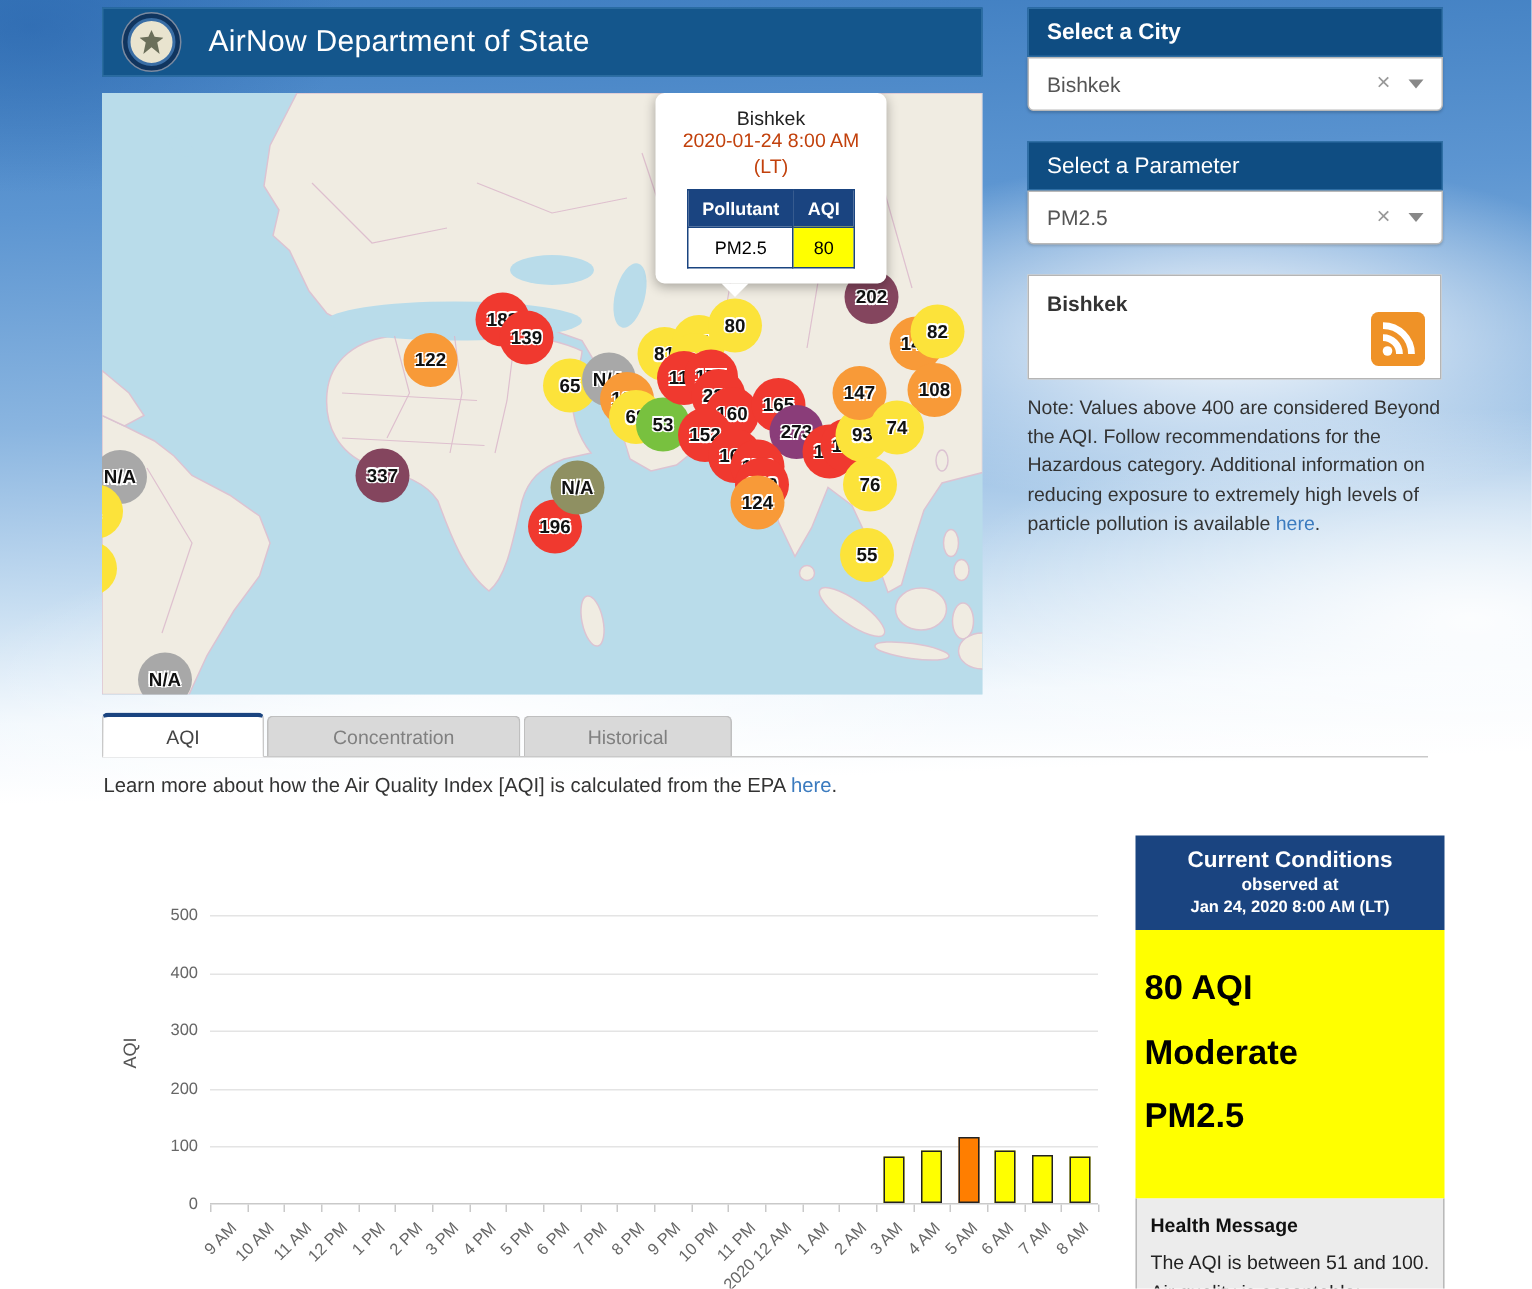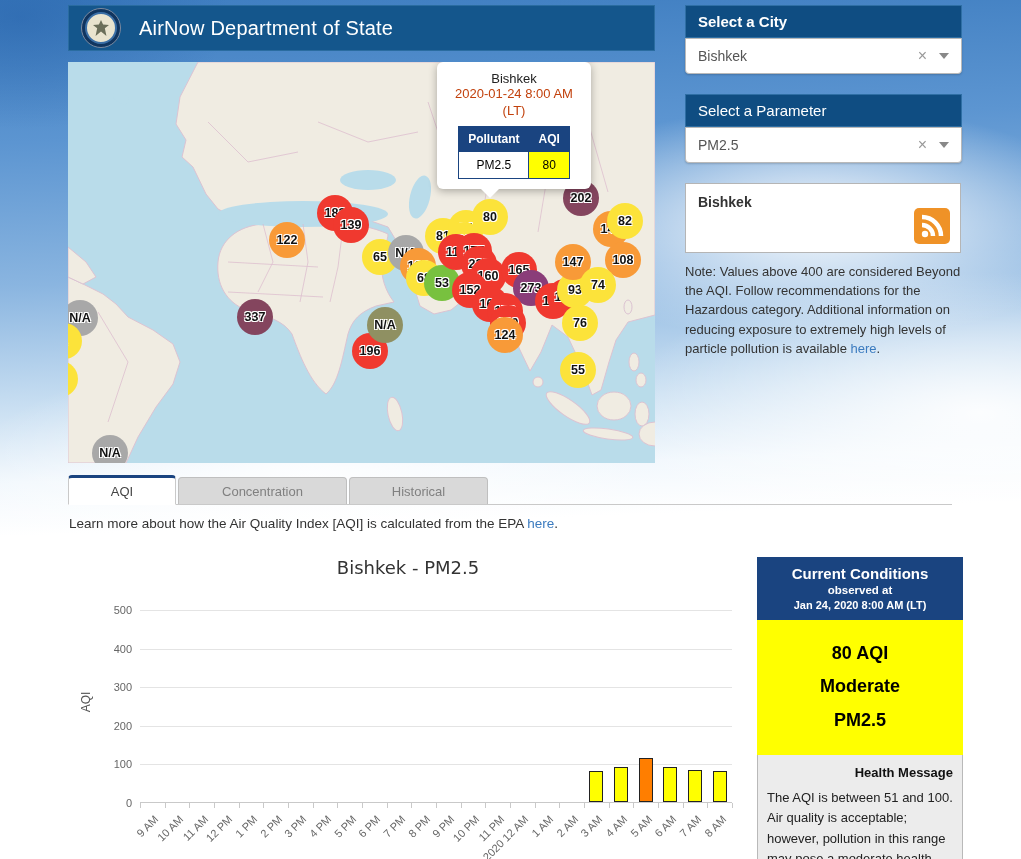--- a/index.html
+++ b/index.html
@@ -92,24 +92,24 @@
   .xtick { position:absolute; width:1px; height:5px; background:#c9c9c9; top:258px; }
   .xlabel { position:absolute; width:80px; text-align:right; font-size:11px; color:#666;
     white-space:nowrap; transform:rotate(-45deg); transform-origin:top right; }
 
   
   .cc { left:757px; top:557px; width:206px; height:302px; }
   .cc-header { background:#1a4480; color:#fff; text-align:center; padding:8px 4px 9px; }
   .cc-title { font-size:15px; font-weight:bold; }
   .cc-sub { font-size:11.5px; font-weight:bold; margin-top:2px; }
   .cc-date { font-size:11px; font-weight:bold; margin-top:3px; }
-  .cc-aqi { text-align:center; padding:17px 6px 18px; font-weight:bold; font-size:18px;
+  .cc-aqi { padding:17px 6px 34px; font-weight:bold; font-size:23px;
     color:#000; line-height:1.85; }
   .cc-health { background:#ececec; border:1px solid #b9b9b9; border-top:none; padding:10px 9px; height:126px; }
-  .cc-health-title { font-size:13px; font-weight:bold; text-align:right; color:#111; margin-bottom:8px; }
+  .cc-health-title { font-size:13px; font-weight:bold; text-align:left; color:#111; margin-bottom:8px; }
   .cc-health-text { font-size:13px; color:#222; line-height:1.58; }
 </style>
 </head>
 <body>
 
 <div class="abs app-header">
   <div class="seal">
     <div class="seal-inner">
         <div class="seal-eagle"></div>
       </div>
@@ -258,21 +258,20 @@
 
 <div class="abs tabbar" id="tabbar">
     <div class="tab active" style="width: 108px;">AQI</div>
     <div class="tab" style="width: 169px;">Concentration</div>
     <div class="tab" style="width: 139px;">Historical</div>
   </div>
 
 <div class="abs learn-more"><span>Learn more about how the Air Quality Index [AQI] is calculated from the EPA </span><a class="link">here</a><span>.</span></div>
 
 <div class="abs chart">
-  <div class="chart-title">Bishkek - PM2.5</div>
   <div class="ylabel">AQI</div>
   <div class="plot" id="plot">
       <div class="gridline" style="top: 154.4px;"></div>
       <div class="gridline" style="top: 115.8px;"></div>
       <div class="gridline" style="top: 77.2px;"></div>
       <div class="gridline" style="top: 38.6px;"></div>
       <div class="gridline" style="top: 0px;"></div>
       <div class="bar" style="left: 449.333px; height: 30.88px; background: rgb(255, 255, 0);"></div>
       <div class="bar" style="left: 474px; height: 34.74px; background: rgb(255, 255, 0);"></div>
       <div class="bar" style="left: 498.667px; height: 43.618px; background: rgb(255, 126, 0);"></div>

